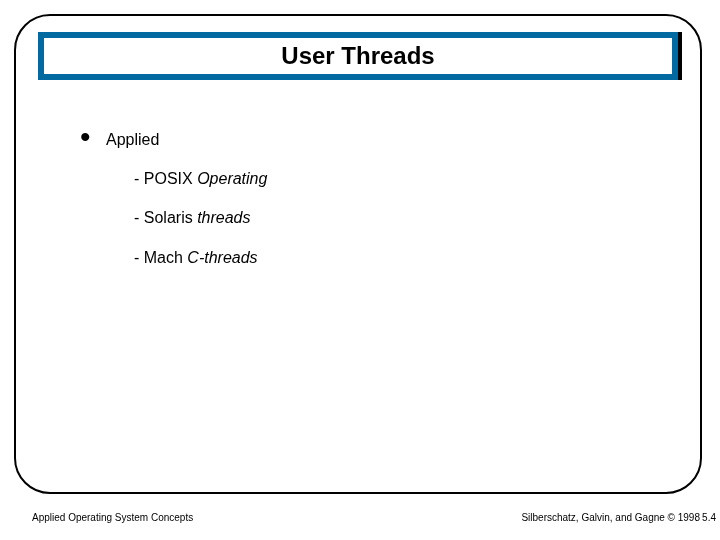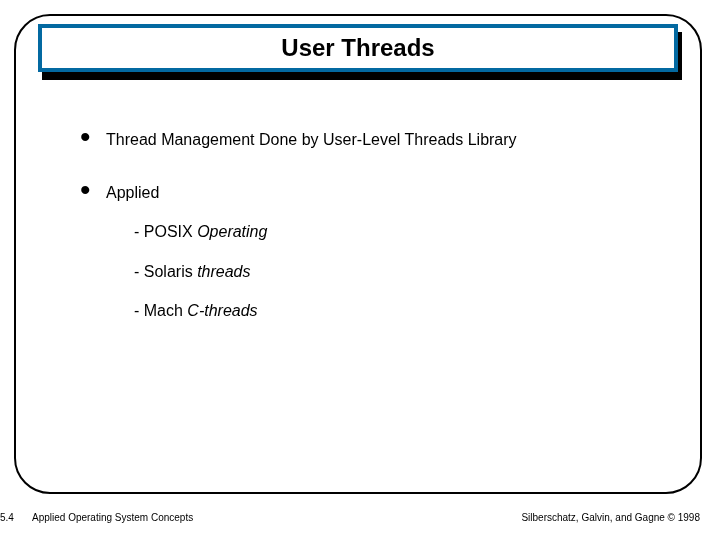--- a/index.html
+++ b/index.html
@@ -25,26 +25,26 @@
   .title-shadow {
     position: absolute;
     top: 32px;
     left: 42px;
     width: 640px;
     height: 48px;
     background: #000;
   }
   .title-box {
     position: absolute;
-    top: 24px;
+    top: 32px;
     left: 38px;
     width: 640px;
     height: 48px;
     background: #fff;
-    border: 4px solid #0369a1;
+    border: 6px solid #0369a1;
     box-sizing: border-box;
     display: flex;
     align-items: center;
     justify-content: center;
   }
   .title-box h1 {
     margin: 0;
     font-size: 24px;
     font-weight: bold;
   }
@@ -96,42 +96,39 @@
     font-size: 10px;
   }
   .footer-left {
     position: absolute;
     left: 32px;
   }
   .footer-center {
     position: absolute;
     left: 0;
     width: 716px;
-    text-align: left;
+    text-align: right;
   }
   .footer-right {
     position: absolute;
     right: 20px;
   }
 </style>
 </head>
 <body>
 
 <div class="slide-border"></div>
 
 <div class="title-shadow"></div>
 <div class="title-box">
   <h1>User Threads</h1>
 </div>
 
 <div class="content">
 
-  <div class="bullet">
-    <span>Thread Management Done by User-Level Threads Library</span>
-  </div>
 
   <div class="bullet">
     <span>Applied</span>
 
     <div class="sublist">
 
       <div class="subitem">
         <span class="dash">- </span><span class="prefix">POSIX </span><span class="emph">Operating</span>
       </div>
 

